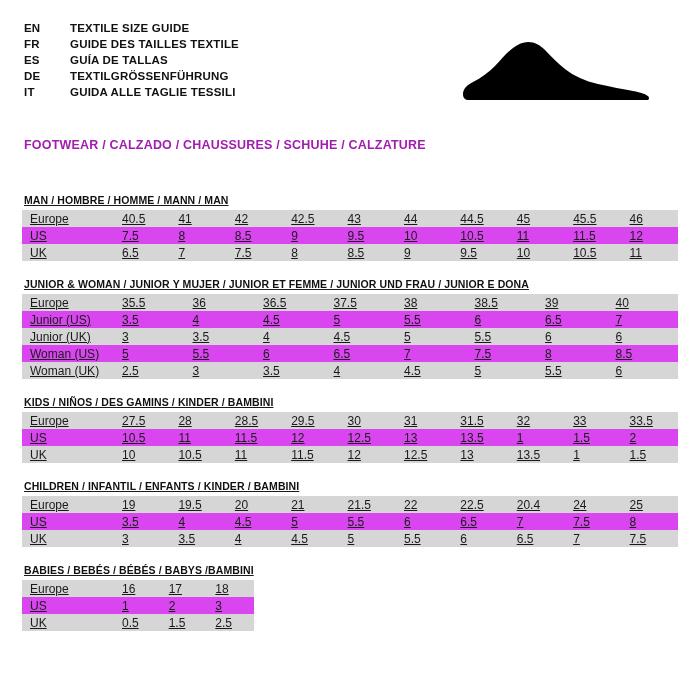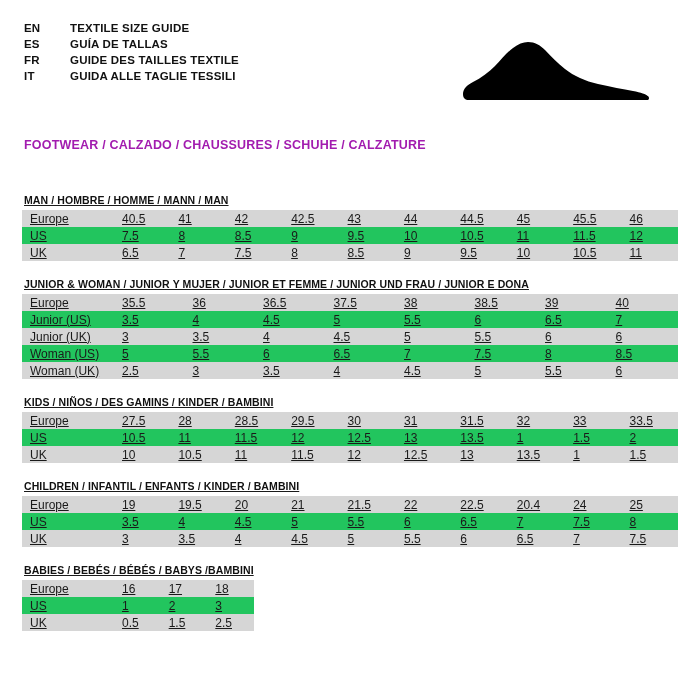--- a/index.html
+++ b/index.html
@@ -94,21 +94,21 @@
     height: 17px;
     padding: 0 0 0 8px;
     color: #1a1a1a;
     white-space: nowrap;
     overflow: hidden;
   }
   tr.shaded td {
     background: #d6d6d6;
   }
   tr.plain td {
-    background: #22c55e;
+    background: #d946ef;
   }
   td.rowlabel {
     width: 84px;
     padding-left: 8px;
   }
   
   table.narrow {
     width: 232px;
   }
   table.narrow td.rowlabel {
@@ -120,26 +120,30 @@
 
 <div class="page">
 
   <div class="header">
     <div class="lang-block">
       <div class="lang-row">
         <span class="lang-code">EN</span>
         <span class="lang-title">TEXTILE SIZE GUIDE</span>
       </div>
       <div class="lang-row">
+        <span class="lang-code">FR</span>
+        <span class="lang-title">GUIDE DES TAILLES TEXTILE</span>
+      </div>
+      <div class="lang-row">
         <span class="lang-code">ES</span>
         <span class="lang-title">GUÍA DE TALLAS</span>
       </div>
       <div class="lang-row">
-        <span class="lang-code">FR</span>
-        <span class="lang-title">GUIDE DES TAILLES TEXTILE</span>
+        <span class="lang-code">DE</span>
+        <span class="lang-title">TEXTILGRÖSSENFÜHRUNG</span>
       </div>
       <div class="lang-row">
         <span class="lang-code">IT</span>
         <span class="lang-title">GUIDA ALLE TAGLIE TESSILI</span>
       </div>
     </div>
 
     <div class="shoe-wrap">
       <svg viewBox="0 0 200 80" width="200" height="80" aria-hidden="true">
         <path fill="#000000" d="M14,64 C10,64 8,62 8,58 C8,53 12,49 18,46 C26,42 34,36 40,30

